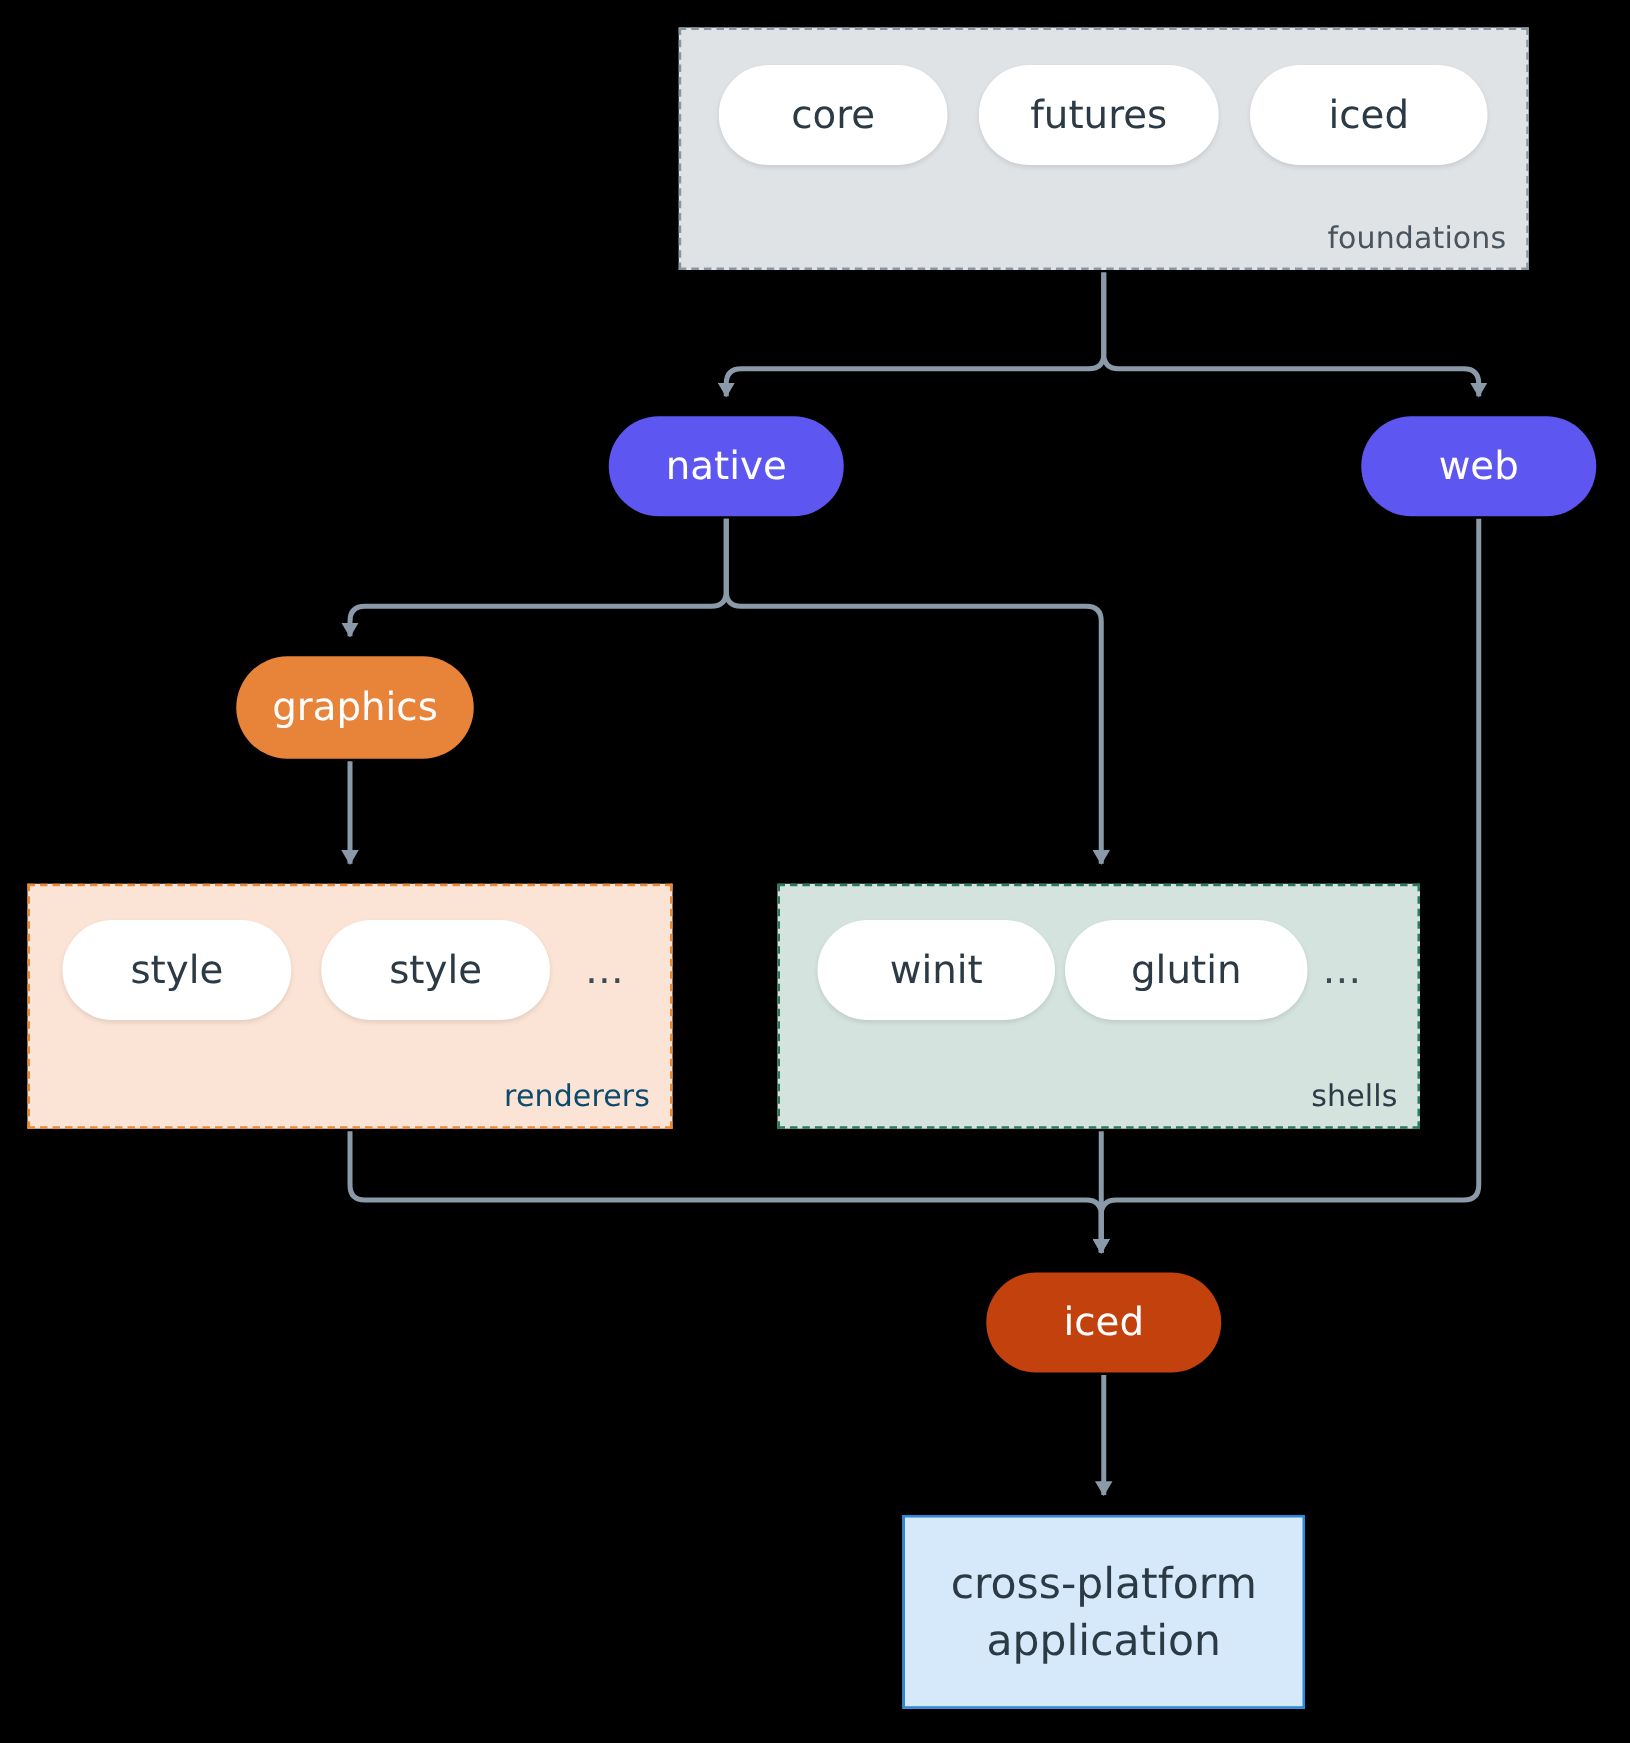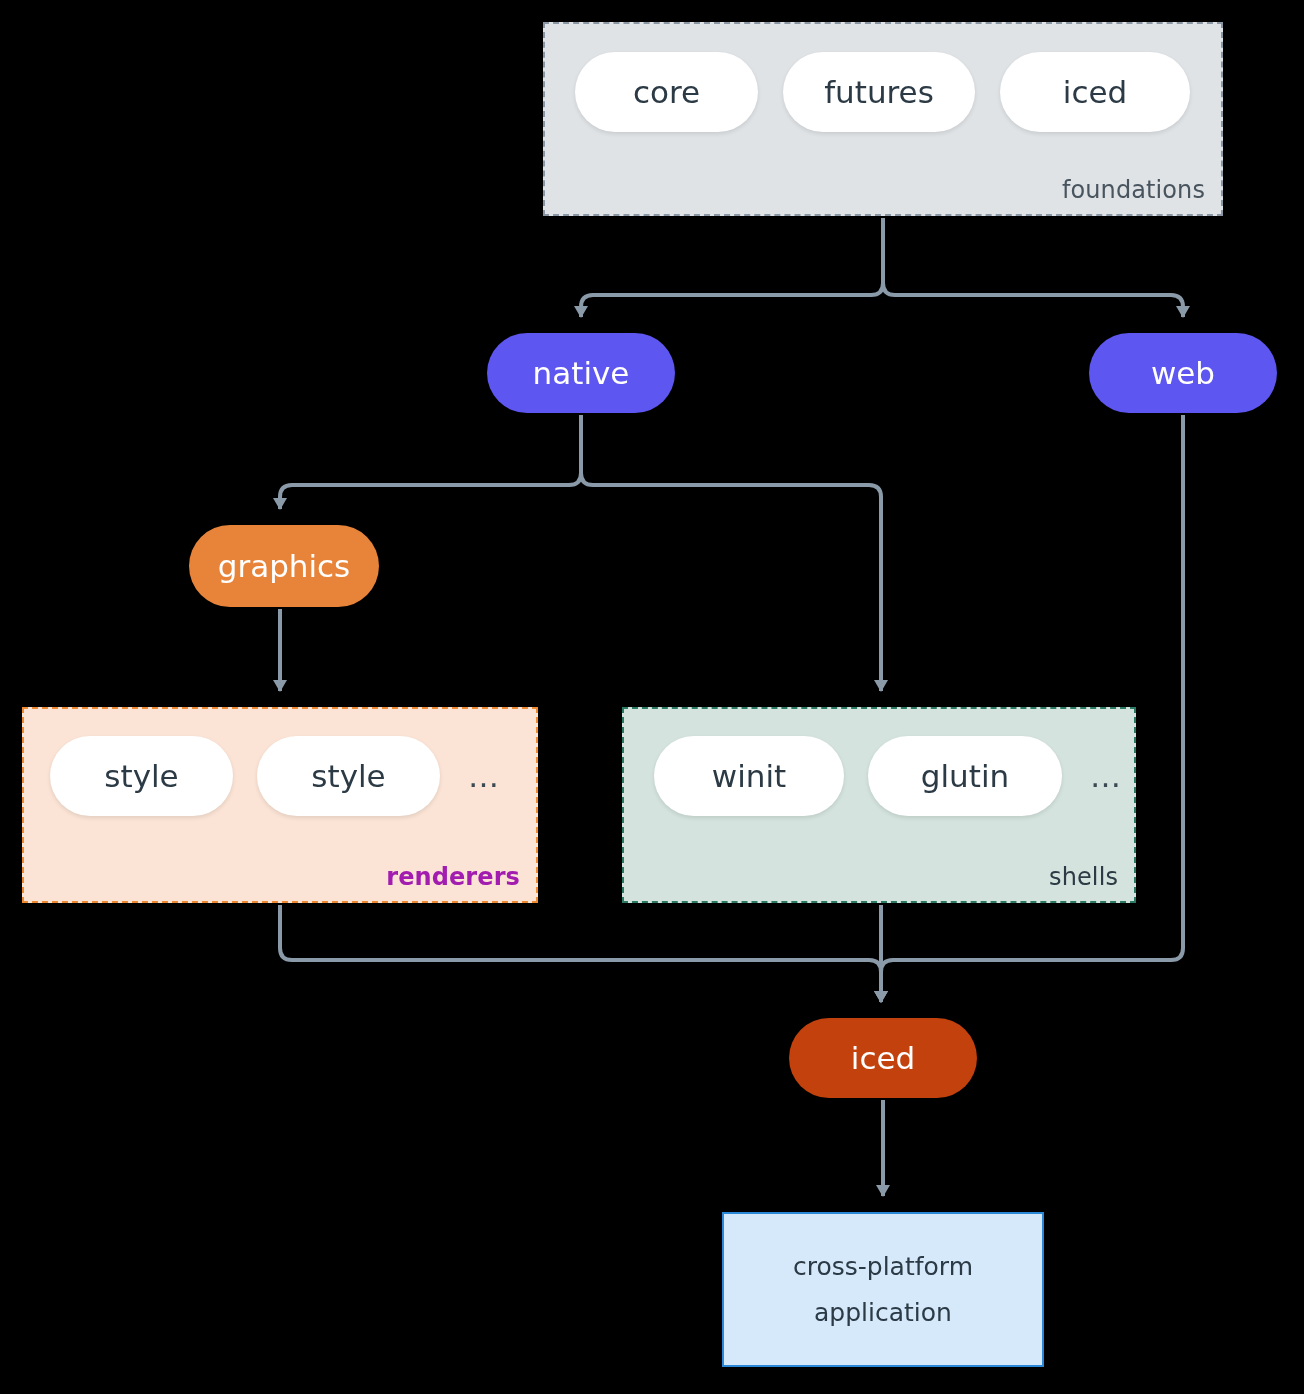--- a/index.html
+++ b/index.html
@@ -53,31 +53,31 @@
   }
   #group-foundations .group-label { color: #48545E; }
   #group-foundations .group-row { left: 30px; top: 28px; gap: 25px; }
 
   #group-renderers {
     left: 22px; top: 707px;
     width: 516px; height: 196px;
     background: #FBE4D5;
     border-color: #EE8B32;
   }
-  #group-renderers .group-label { color: #a21caf; font-weight: bold; }
+  #group-renderers .group-label { color: #0c4a6e; }
   #group-renderers .group-row { left: 26px; top: 27px; gap: 24px; }
 
   #group-shells {
     left: 622px; top: 707px;
     width: 514px; height: 196px;
     background: #D4E3DD;
     border-color: #2B7A63;
   }
   #group-shells .group-label { color: #2C3B45; }
-  #group-shells .group-row { left: 30px; top: 27px; gap: 24px; justify-content: flex-end; }
+  #group-shells .group-row { left: 30px; top: 27px; gap: 8px; justify-content: flex-end; }
 
   
   .pill-white {
     display: flex;
     align-items: center;
     justify-content: center;
     background: #FFFFFF;
     border-radius: 40px;
     color: #2B3A45;
     font-size: 31px;
@@ -135,21 +135,21 @@
     position: absolute;
     left: 722px; top: 1212px;
     width: 322px; height: 155px;
     background: #D6E9FA;
     border: 2px solid #2B87D8;
     display: flex;
     flex-direction: column;
     align-items: center;
     justify-content: center;
     color: #2B3A45;
-    font-size: 25px;
+    font-size: 34px;
     line-height: 46px;
     text-align: center;
   }
 </style>
 </head>
 <body>
 
 <div id="diagram">
 
   <svg id="edges" viewBox="0 0 1304 1394" width="1304" height="1394">

